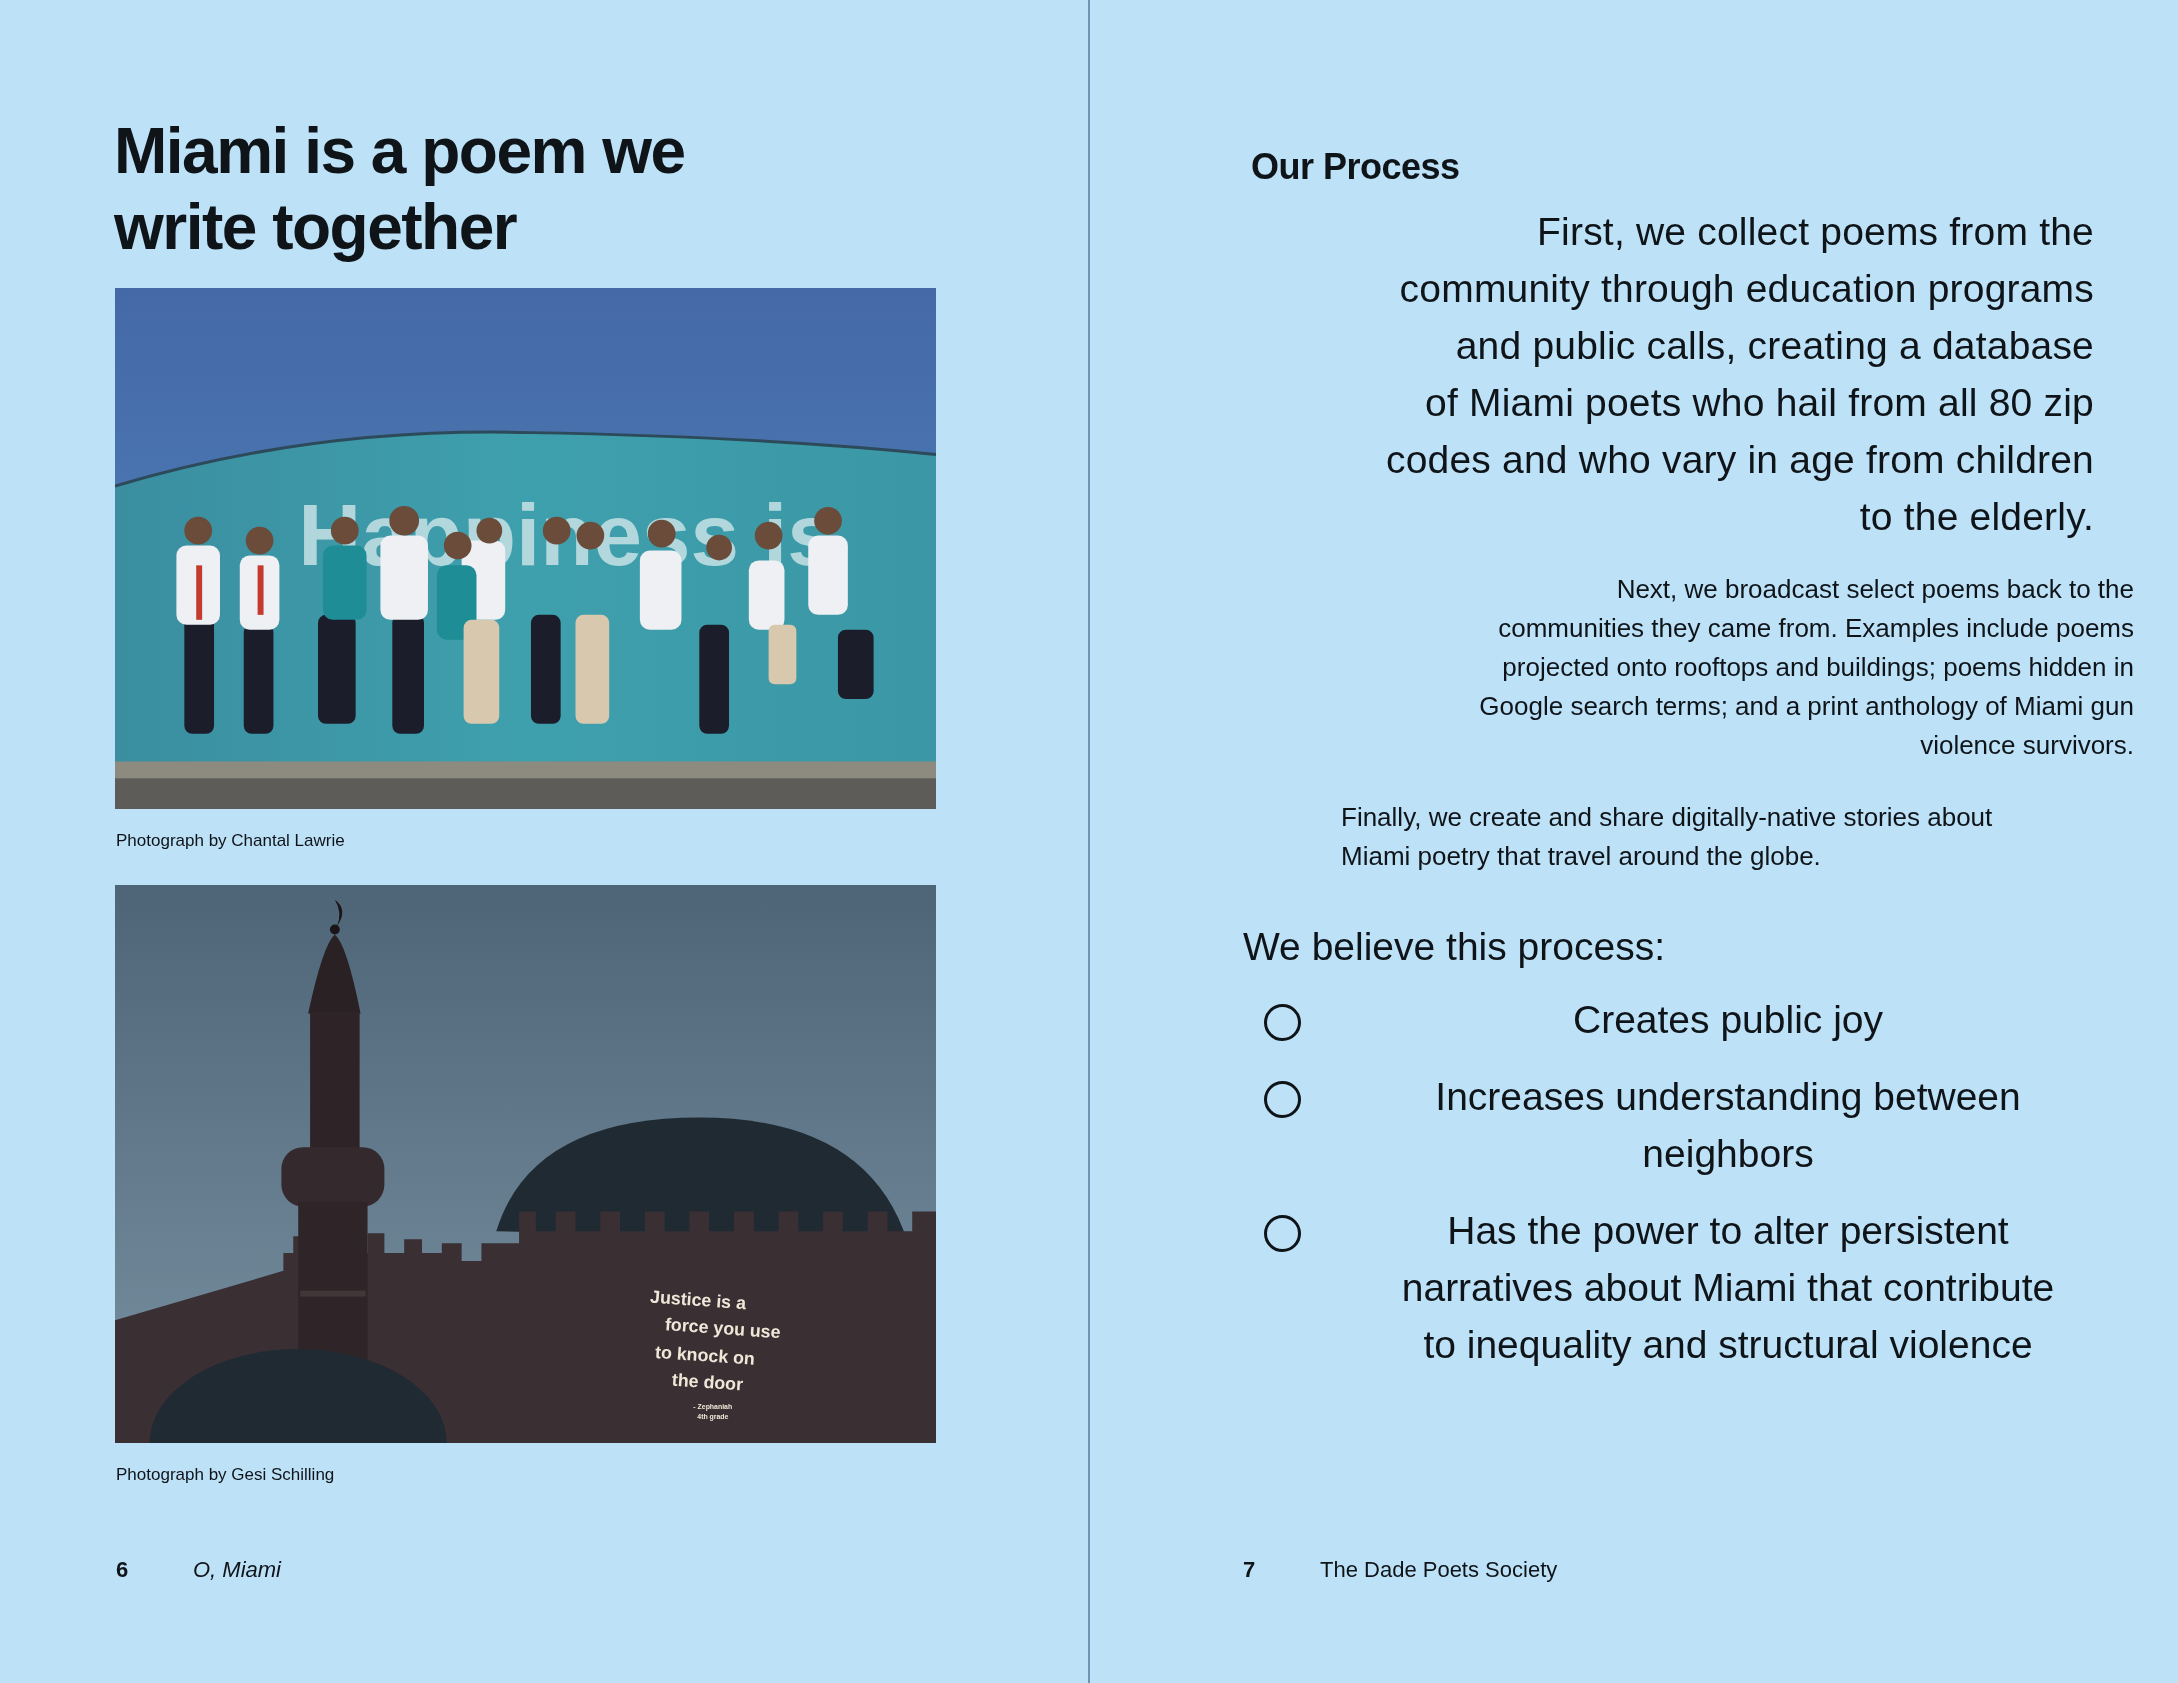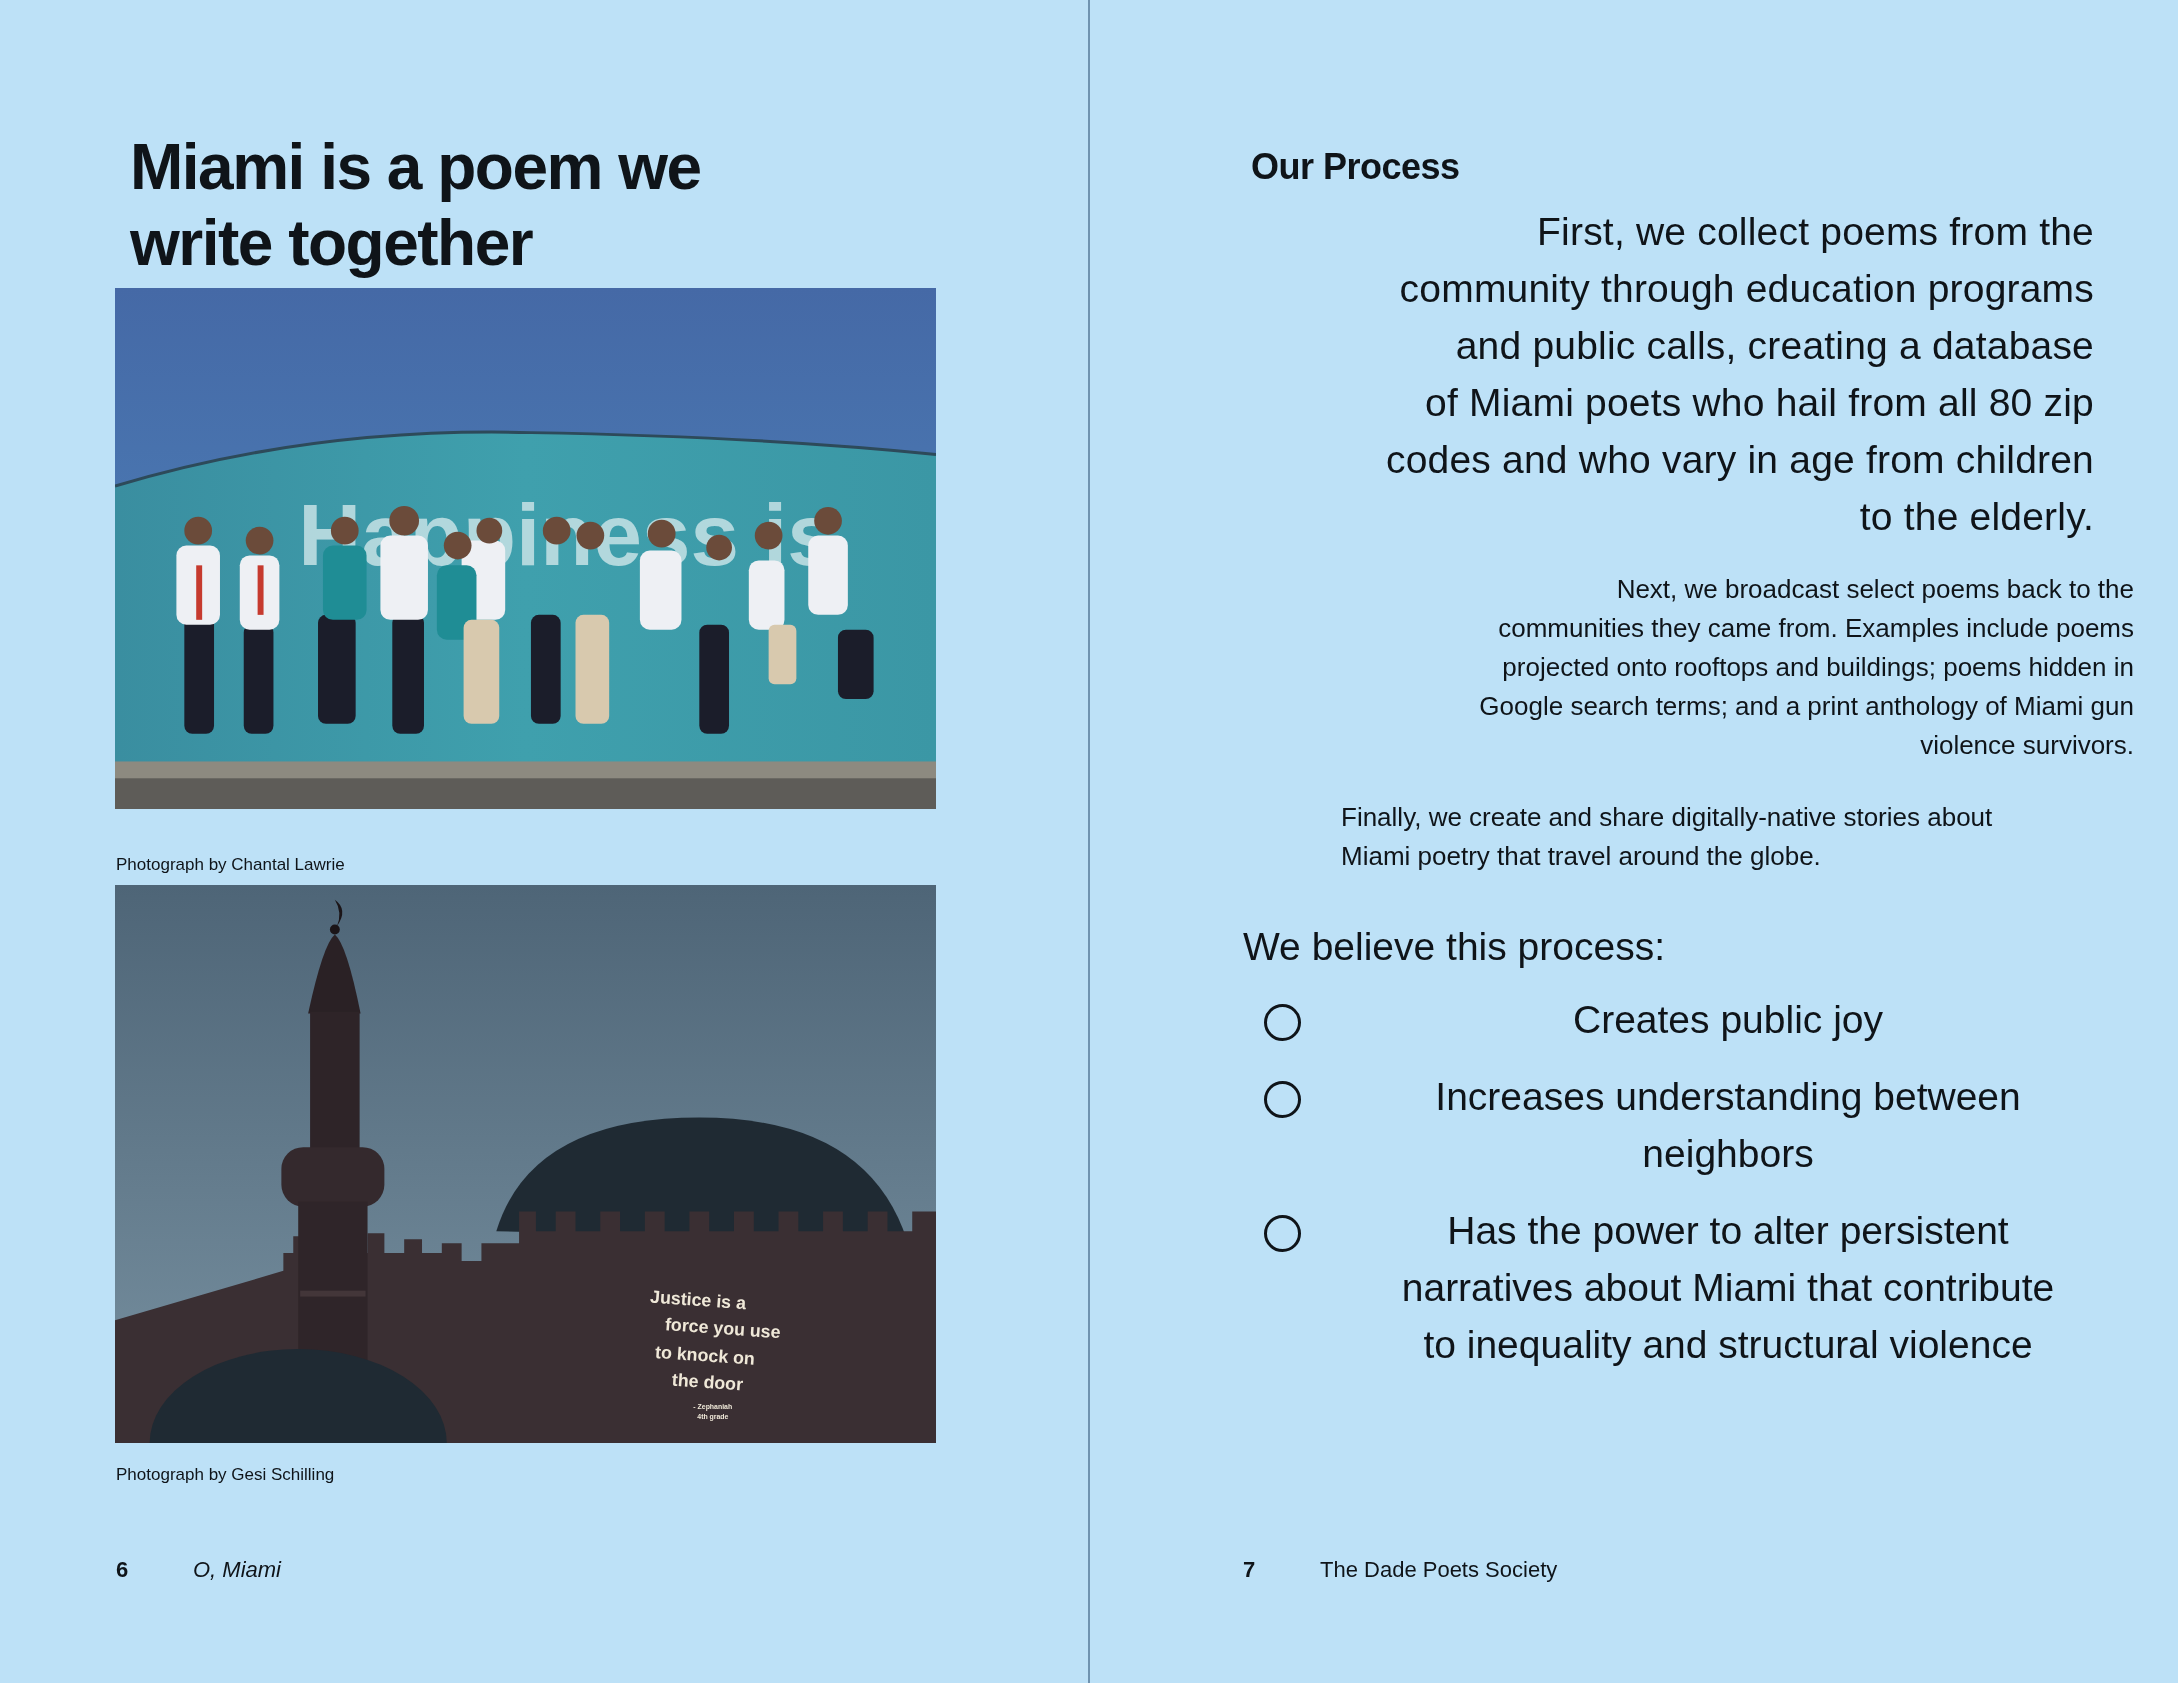--- a/index.html
+++ b/index.html
@@ -7,30 +7,30 @@
     width:2178px; height:1683px; position:relative; overflow:hidden;
     background:#bde1f7; color:#0f1419;
     font-family:"Liberation Sans", sans-serif;
   }
   .page { position:absolute; top:0; height:1683px; }
   .page-left { left:0; width:1088px; }
   .page-right { left:1090px; width:1088px; }
   .divider { position:absolute; left:1088px; top:0; width:2px; height:1683px; background:#6f93b0; }
 
   .main-title {
-    position:absolute; left:114px; top:113px; margin:16px;
+    position:absolute; left:114px; top:113px; margin:0;
     font-size:64px; font-weight:700; line-height:76px; letter-spacing:-1.5px;
     width:792px;
   }
   .photo { position:absolute; left:115px; width:821px; overflow:hidden; }
   .photo svg { display:block; width:100%; height:100%; }
   .photo-1 { top:288px; height:521px; }
   .photo-2 { top:885px; height:558px; }
   .caption { position:absolute; left:116px; font-size:17px; line-height:20px; }
-  .caption-1 { top:855px; }
+  .caption-1 { top:831px; }
   .caption-2 { top:1465px; }
 
   .footer { position:absolute; top:1557px; font-size:22px; line-height:26px; }
   .footer .num { position:absolute; left:0; font-weight:700; }
   .footer .title { position:absolute; left:77px; white-space:nowrap; }
   .footer-left { left:116px; }
   .footer-left .title { font-style:italic; }
   .footer-right { left:153px; }
 
   .section-heading {

